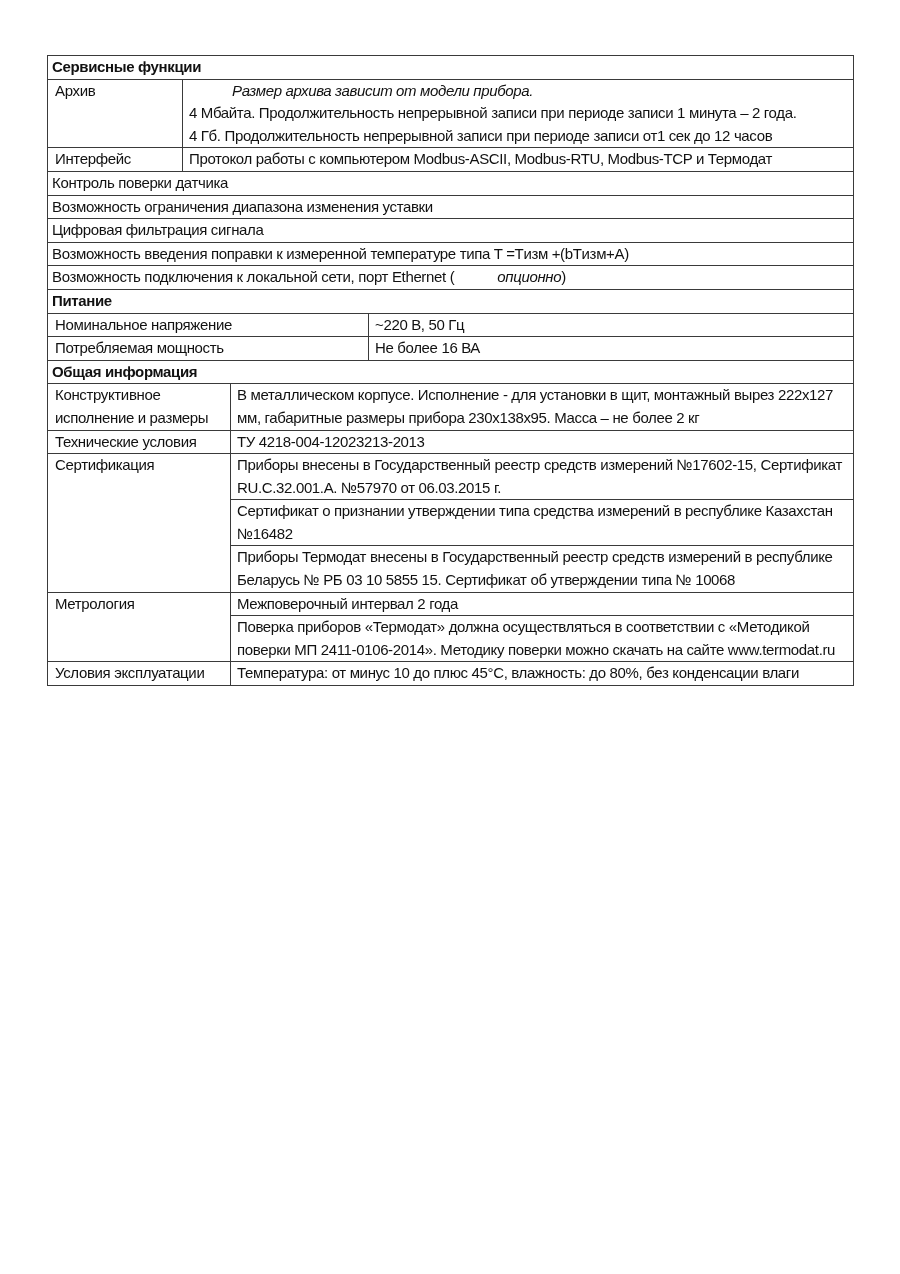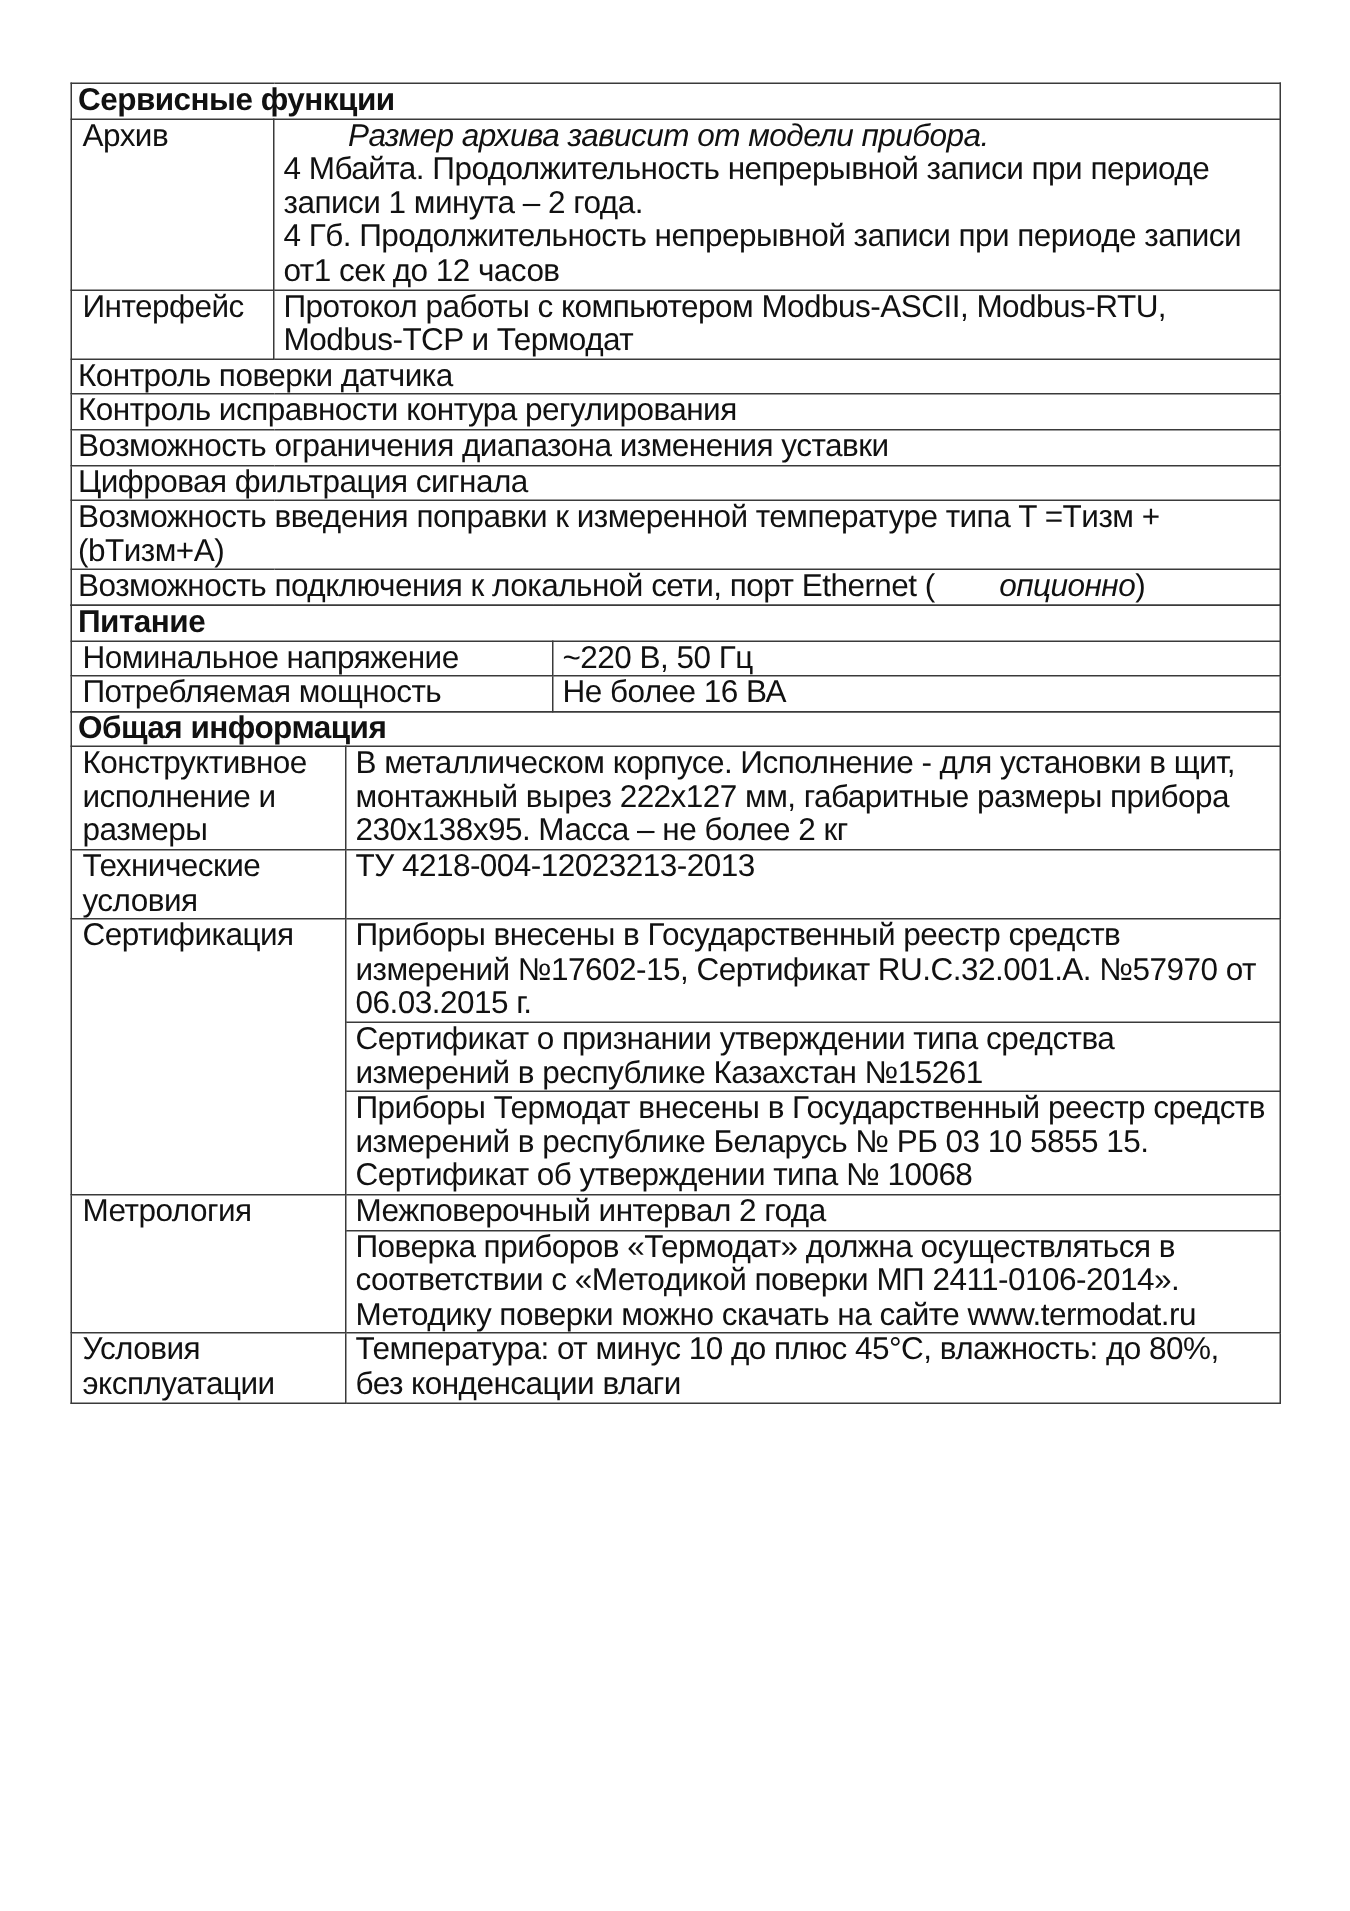--- a/index.html
+++ b/index.html
@@ -1,20 +1,20 @@
 <!DOCTYPE html>
 <html><head>
 <meta charset="utf-8">
 <style>
   html, body { margin: 0; padding: 0; background: #ffffff; }
   body { width: 900px; height: 1274px; position: relative; overflow: hidden;
          font-family: "Liberation Sans", "DejaVu Sans", sans-serif; color: #111; }
   .page { position: absolute; left: 47px; top: 55px; width: 806px; }
   table { border-collapse: collapse; width: 806px; table-layout: fixed; }
-  td { border: 1.2px solid #3a3a3a; padding: 0 6px; font-size: 21px; line-height: 22.6px;
+  td { border: 1.2px solid #3a3a3a; padding: 0 6px; font-size: 15px; line-height: 22.6px;
        vertical-align: top; letter-spacing: -0.35px; }
   td.section { font-weight: bold; padding-left: 4px; }
   td.full { padding-left: 4px; }
   td.label { padding-left: 7px; }
   .it { font-style: italic; margin-left: 43px; }
   .line { display: block; }
 </style>
 </head>
 <body>
 
@@ -36,23 +36,20 @@
         <span class="line">4 Мбайта. Продолжительность непрерывной записи при периоде записи 1 минута – 2 года.</span>
         <span class="line">4 Гб. Продолжительность непрерывной записи при периоде записи от1 сек до 12 часов</span>
       </td>
     </tr>
     <tr>
       <td class="label">Интерфейс</td>
       <td>Протокол работы с компьютером Modbus-ASCII, Modbus-RTU, Modbus-TCP и Термодат</td>
     </tr>
     <tr>
       <td colspan="2" class="full">Контроль поверки датчика</td>
-    </tr>
-    <tr>
-      <td colspan="2" class="full">Контроль исправности контура регулирования</td>
     </tr>
     <tr>
       <td colspan="2" class="full">Возможность ограничения диапазона изменения уставки</td>
     </tr>
     <tr>
       <td colspan="2" class="full">Цифровая фильтрация сигнала</td>
     </tr>
     <tr>
       <td colspan="2" class="full">Возможность введения поправки к измеренной температуре типа T =Tизм +(bTизм+A)</td>
     </tr>
@@ -97,21 +94,21 @@
     </tr>
     <tr>
       <td class="label">Технические условия</td>
       <td>ТУ 4218-004-12023213-2013</td>
     </tr>
     <tr>
       <td class="label" rowspan="3">Сертификация</td>
       <td>Приборы внесены в Государственный реестр средств измерений №17602-15, Сертификат RU.C.32.001.A. №57970 от 06.03.2015 г.</td>
     </tr>
     <tr>
-      <td>Сертификат о признании утверждении типа средства измерений в республике Казахстан №15261</td>
+      <td>Сертификат о признании утверждении типа средства измерений в республике Казахстан №16482</td>
     </tr>
     <tr>
       <td>Приборы Термодат внесены в Государственный реестр средств измерений в республике Беларусь № РБ 03 10 5855 15. Сертификат об утверждении типа № 10068</td>
     </tr>
     <tr>
       <td class="label" rowspan="2">Метрология</td>
       <td>Межповерочный интервал 2 года</td>
     </tr>
     <tr>
       <td>Поверка приборов «Термодат» должна осуществляться в соответствии с «Методикой поверки МП 2411-0106-2014». Методику поверки можно скачать на сайте www.termodat.ru</td>

